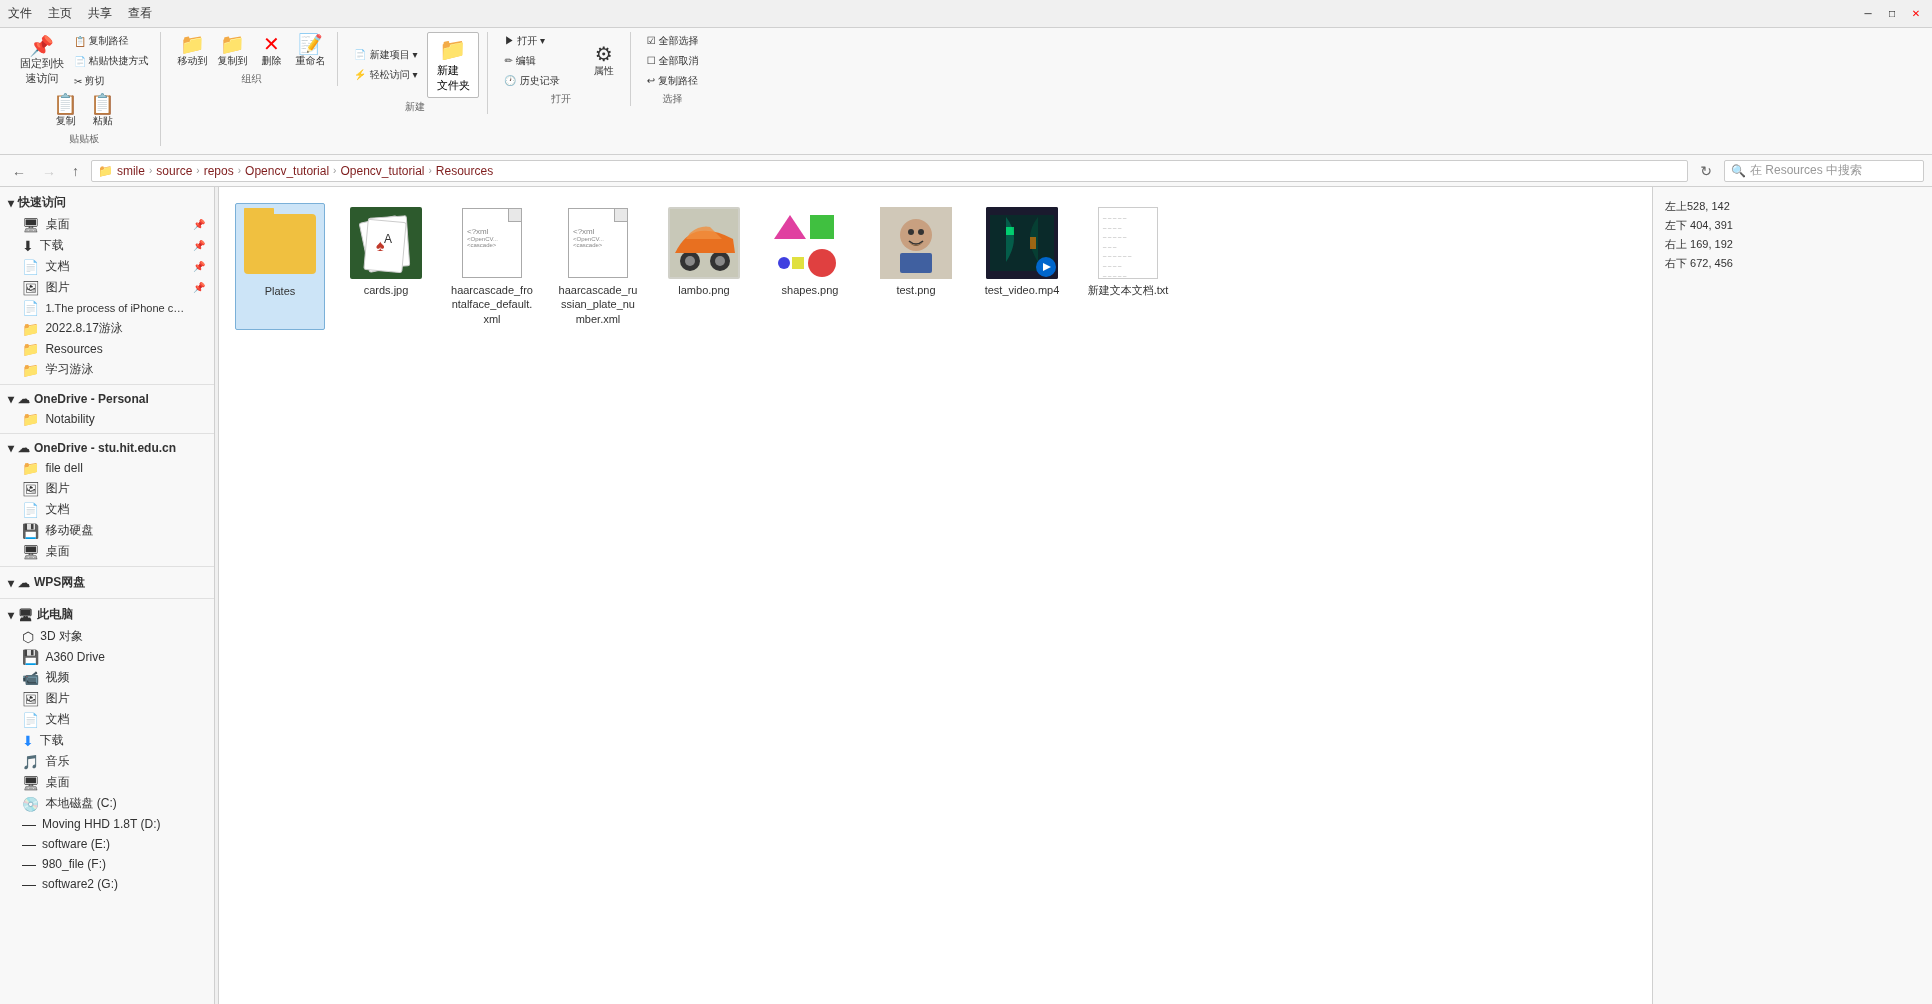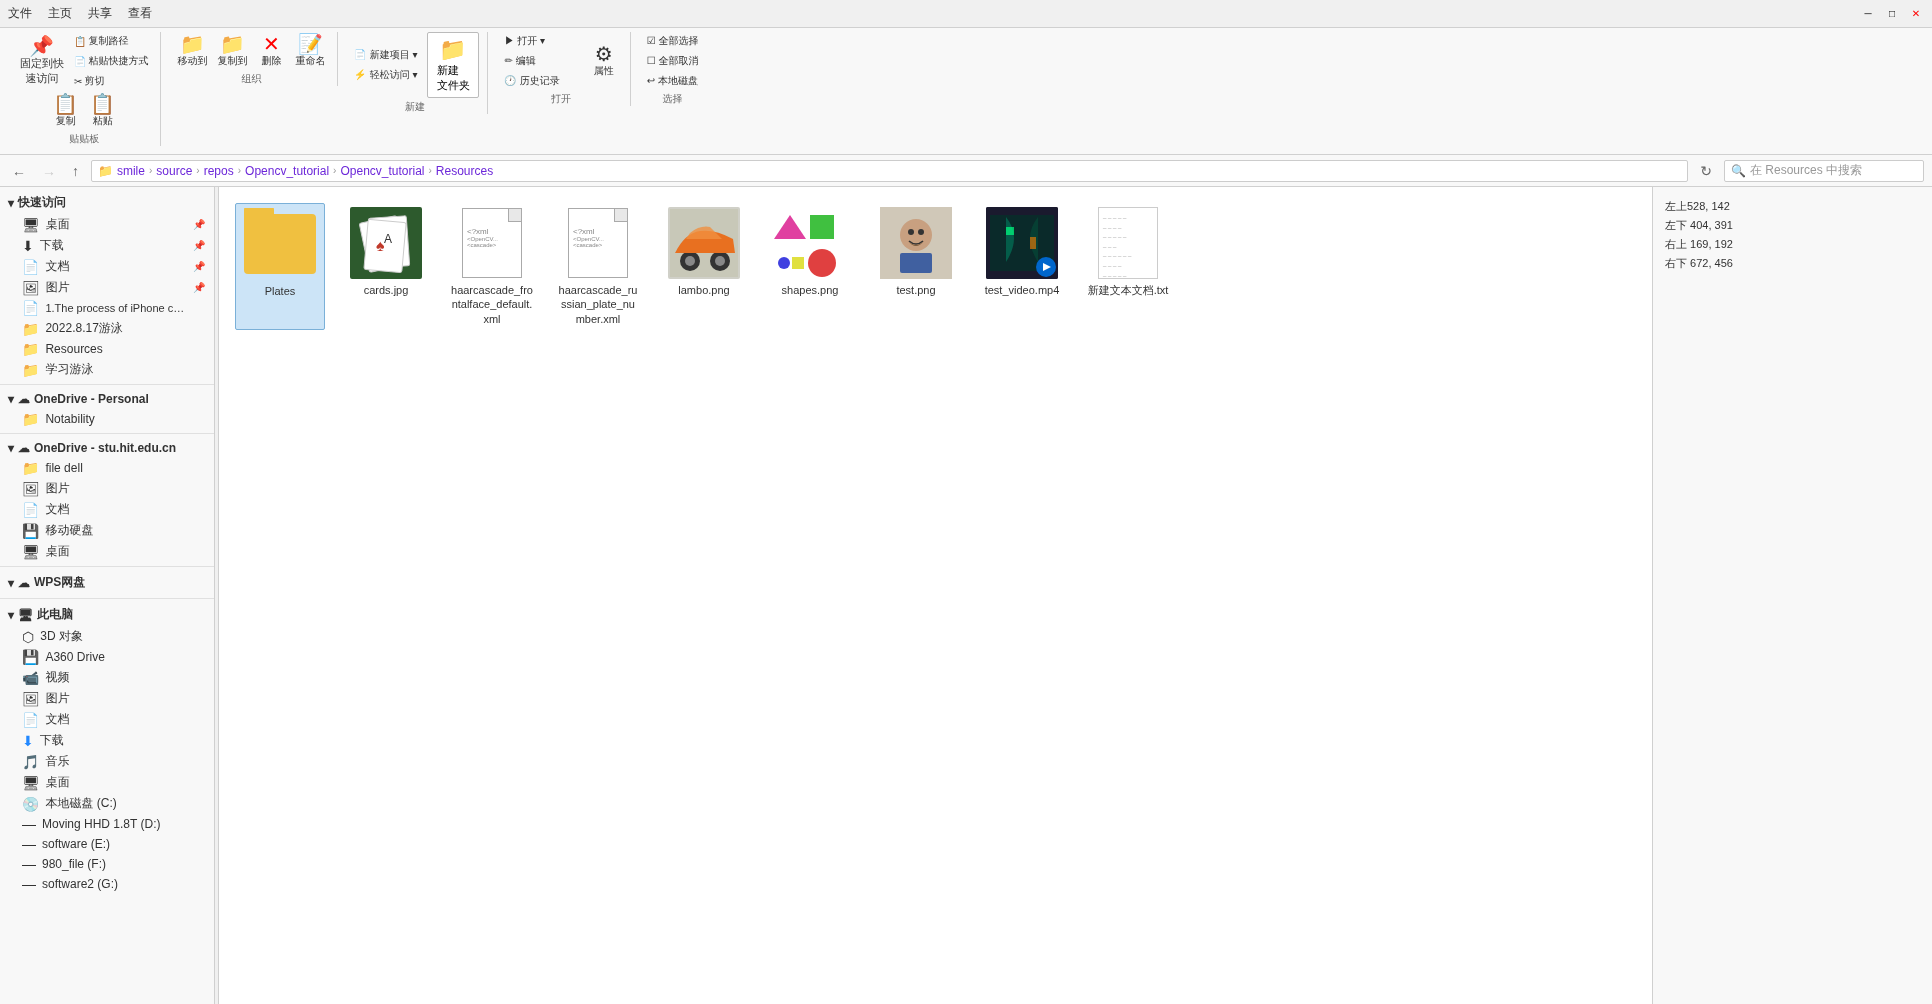--- a/index.html
+++ b/index.html
@@ -90,21 +90,21 @@
       height: 22px;
       border: 1px solid #ccc;
       background: white;
       display: flex;
       align-items: center;
       padding: 0 6px;
       font-size: 12px;
       border-radius: 2px;
       gap: 4px;
     }
-    .path-segment { color: #6d28d9; cursor: pointer; }
+    .path-segment { color: #7f1d1d; cursor: pointer; }
     .path-sep { color: #999; font-size: 10px; }
     .search-box {
       height: 22px;
       border: 1px solid #ccc;
       background: white;
       display: flex;
       align-items: center;
       padding: 0 6px;
       font-size: 12px;
       border-radius: 2px;
@@ -397,21 +397,21 @@
           <span>属性</span>
         </div>
       </div>
       <div class="ribbon-group-label">打开</div>
     </div>
 
     <div class="ribbon-group">
       <div style="display:flex;flex-direction:column;gap:2px">
         <div class="ribbon-btn-sm">☑ 全部选择</div>
         <div class="ribbon-btn-sm">☐ 全部取消</div>
-        <div class="ribbon-btn-sm">↩ 本地磁盘</div>
+        <div class="ribbon-btn-sm">↩ 复制路径</div>
       </div>
       <div class="ribbon-group-label">选择</div>
     </div>
   </div>
 </div>
 
 <div class="address-bar">
   <span class="nav-btn">←</span>
   <span class="nav-btn" style="color:#ccc">→</span>
   <span class="nav-btn">↑</span>

